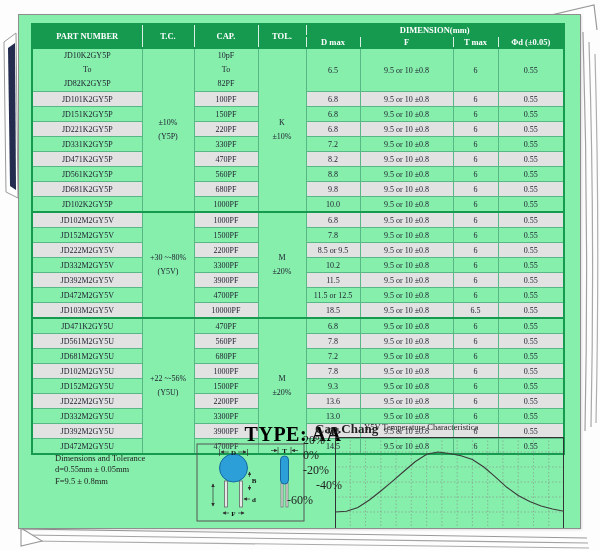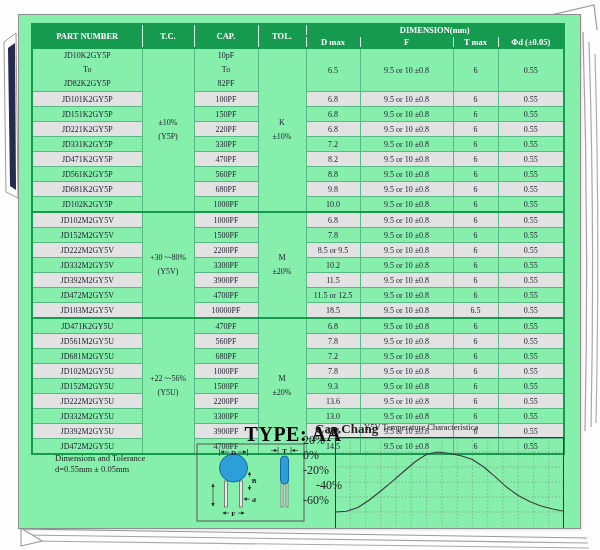--- a/index.html
+++ b/index.html
@@ -333,20 +333,21 @@
           <td>9.5 or 10 ±0.8</td>
           <td>6</td>
           <td>0.55</td>
         </tr>
       </tbody>
   </table>
 
   <div class="notes">
     <div>Dimensions and Tolerance</div>
     <div>d=0.55mm ± 0.05mm</div>
+    <div>F=9.5 ± 0.8mm</div>
   </div>
 
   <div class="type-label">TYPE: AA</div>
   <svg class="diagram" width="110" height="82" viewBox="0 0 110 82">
     <defs>
       <marker id="ah" viewBox="0 0 6 6" refX="5" refY="3" markerWidth="5" markerHeight="5" orient="auto-start-reverse">
         <path d="M0,0 L6,3 L0,6 Z" fill="#333"></path>
       </marker>
     </defs>
     <rect x="1" y="3" width="107" height="77" fill="none" stroke="#555" stroke-width="1"></rect>
@@ -385,21 +386,21 @@
     <line x1="102" y1="9.5" x2="96" y2="9.5" stroke="#333" stroke-width="0.7" marker-end="url(#ah)"></line>
     <text x="88.5" y="12" font-size="7" font-weight="bold" text-anchor="middle" fill="#111">T</text>
   </svg>
 
   <div class="chart-ylabel">Cap.Chang</div>
   <div class="chart-title">Y5V Temperature Characteristica</div>
   <span class="ytick" style="left:284px;top:418px">20%</span>
   <span class="ytick" style="left:284px;top:433px">0%</span>
   <span class="ytick" style="left:284px;top:448px">-20%</span>
   <span class="ytick" style="left:297px;top:463px">-40%</span>
-  <span class="ytick" style="left:284px;top:478px">-60%</span>
+  <span class="ytick" style="left:268px;top:478px">-60%</span>
   <span class="ytick" style="left:284px;top:515px">-80%</span>
   <svg class="plot" id="plot" width="229" height="91" viewBox="0 0 229 91">
       <line x1="15.3" y1="0" x2="15.3" y2="91" stroke="#8a8a8a" stroke-width="0.6" stroke-dasharray="1.5,2"></line>
       <line x1="30.5" y1="0" x2="30.5" y2="91" stroke="#8a8a8a" stroke-width="0.6" stroke-dasharray="1.5,2"></line>
       <line x1="45.8" y1="0" x2="45.8" y2="91" stroke="#8a8a8a" stroke-width="0.6" stroke-dasharray="1.5,2"></line>
       <line x1="61.1" y1="0" x2="61.1" y2="91" stroke="#8a8a8a" stroke-width="0.6" stroke-dasharray="1.5,2"></line>
       <line x1="76.3" y1="0" x2="76.3" y2="91" stroke="#8a8a8a" stroke-width="0.6" stroke-dasharray="1.5,2"></line>
       <line x1="91.6" y1="0" x2="91.6" y2="91" stroke="#8a8a8a" stroke-width="0.6" stroke-dasharray="1.5,2"></line>
       <line x1="106.9" y1="0" x2="106.9" y2="91" stroke="#8a8a8a" stroke-width="0.6" stroke-dasharray="1.5,2"></line>
       <line x1="122.1" y1="0" x2="122.1" y2="91" stroke="#8a8a8a" stroke-width="0.6" stroke-dasharray="1.5,2"></line>

